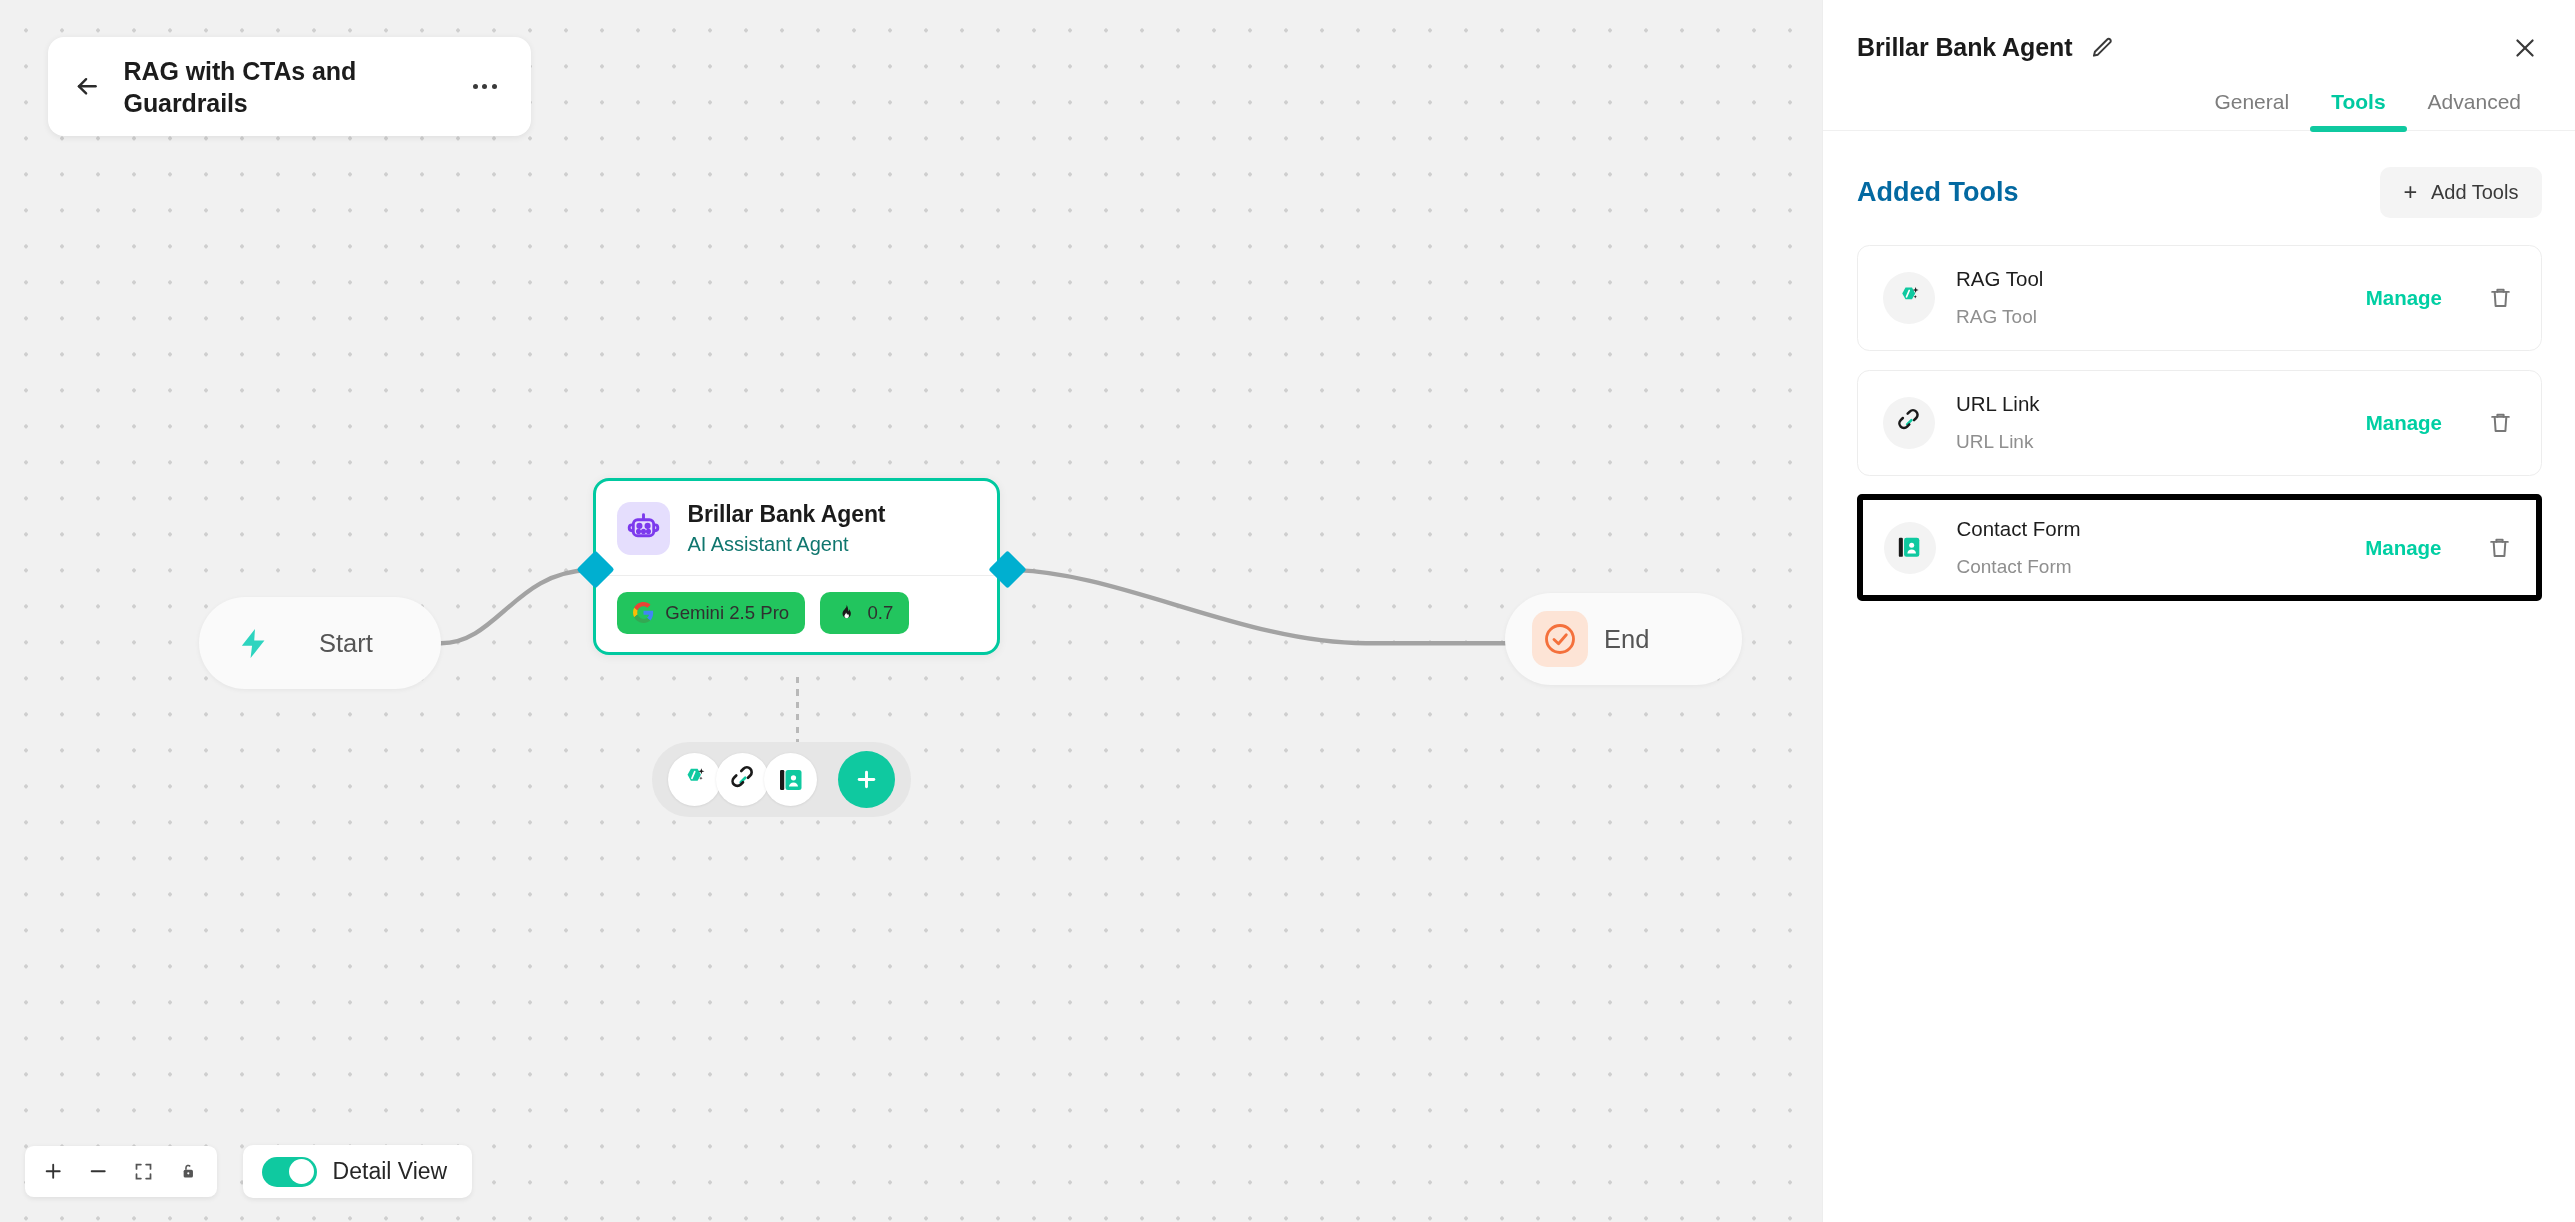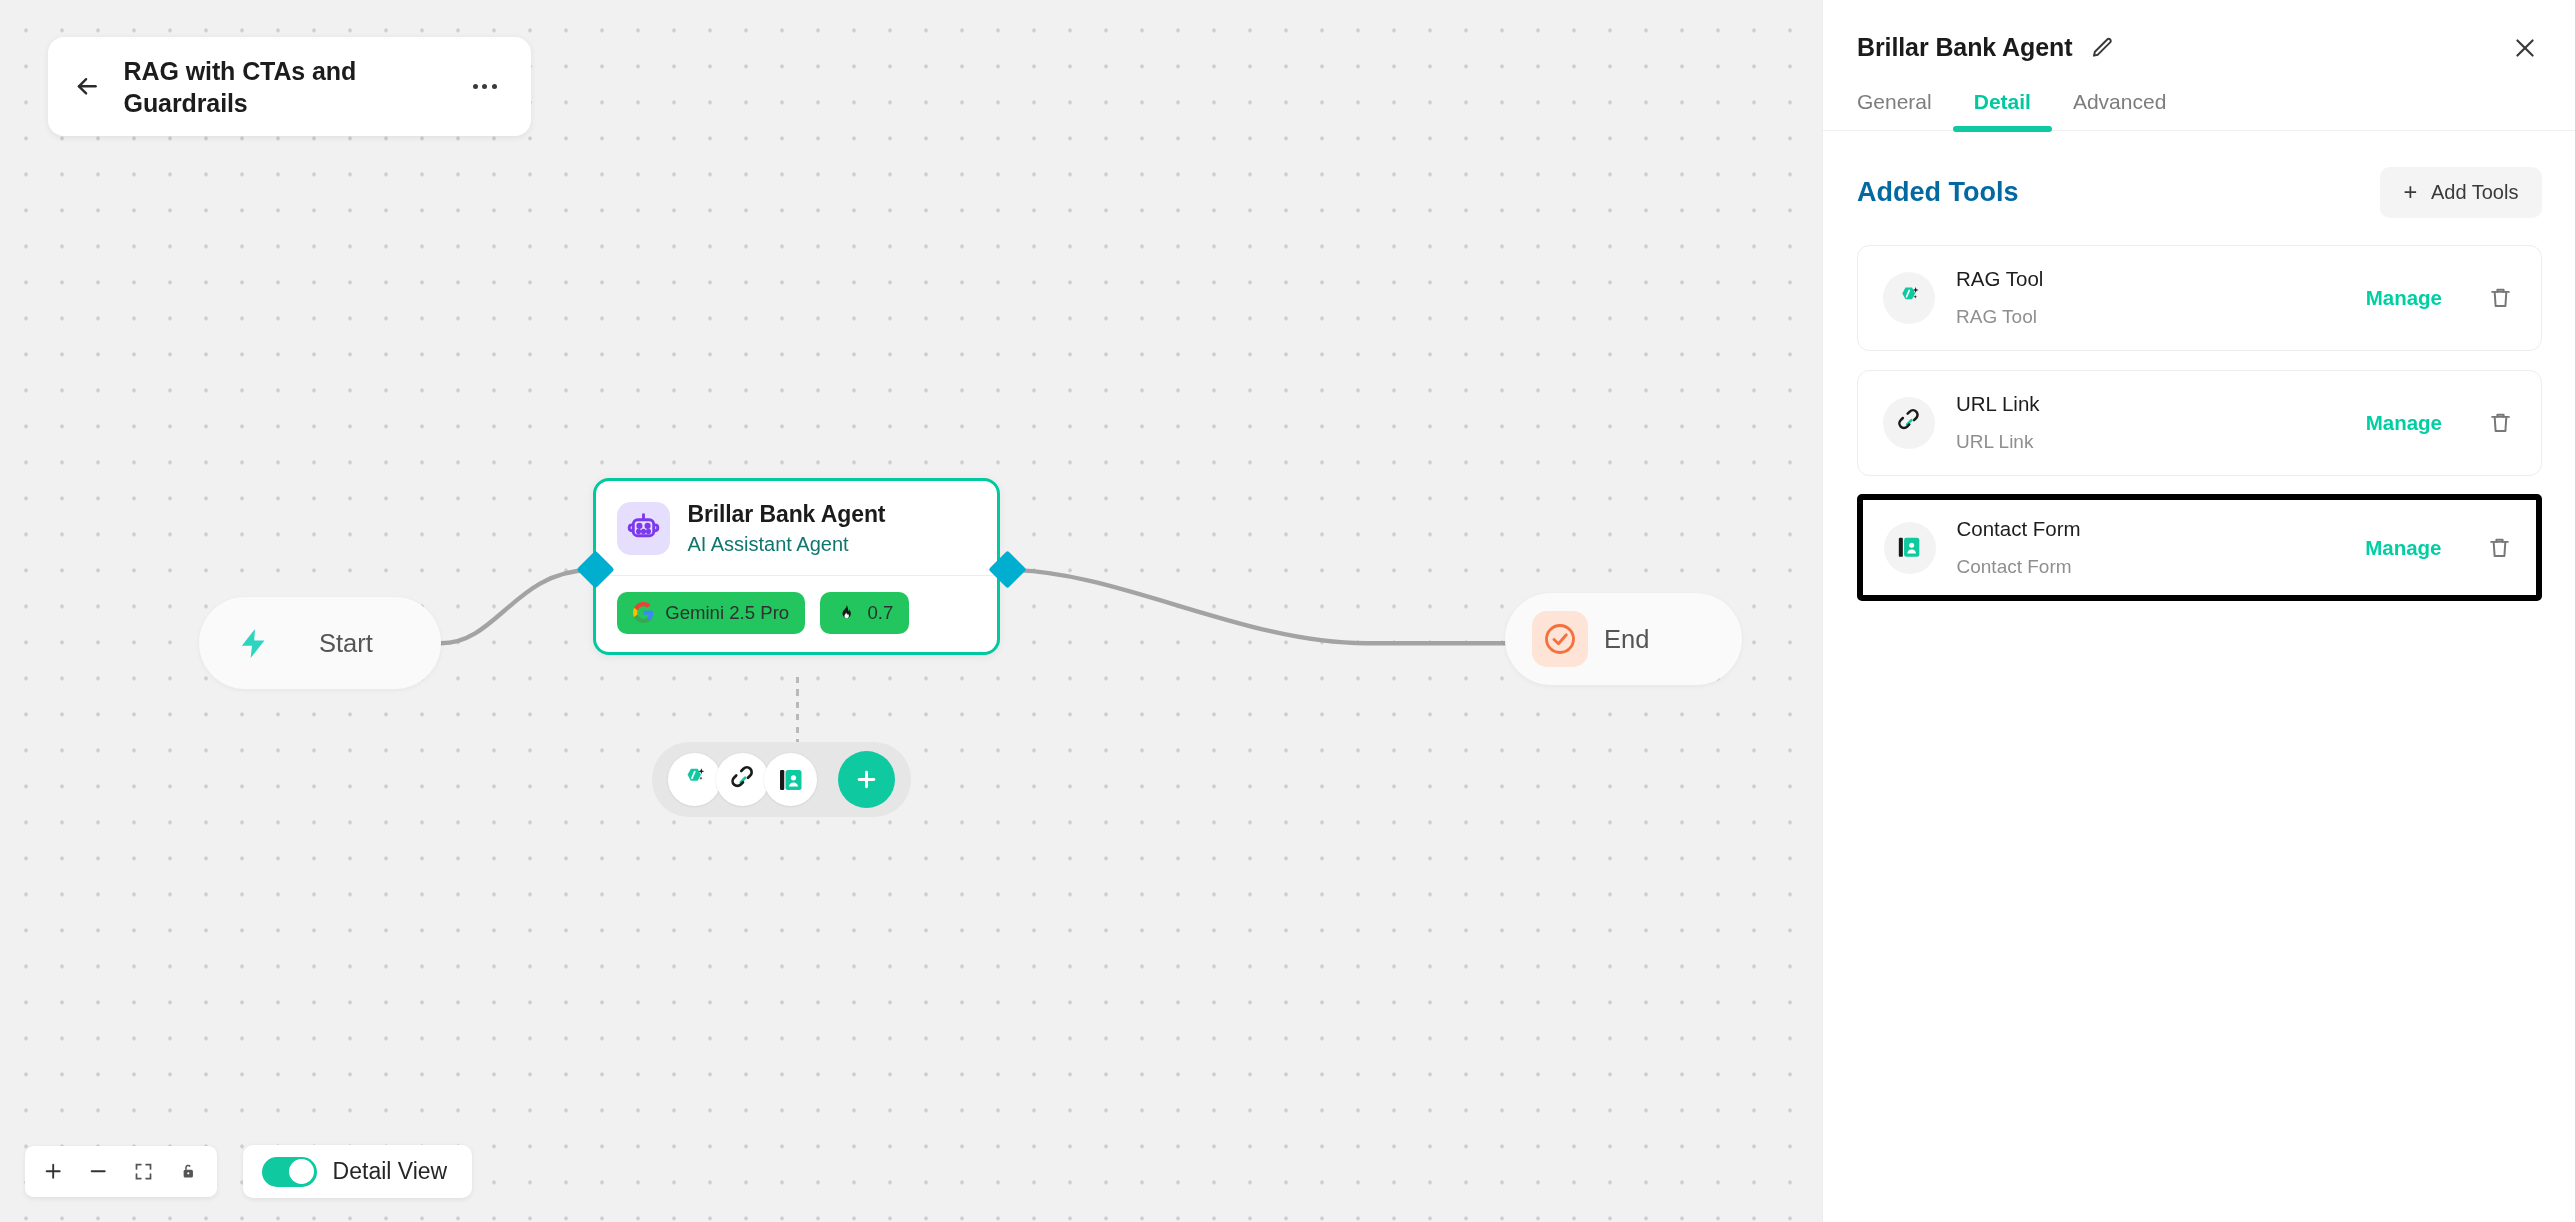--- a/index.html
+++ b/index.html
@@ -145,21 +145,21 @@
   .panel-head {
     display: flex; align-items: center; padding: 30px 34px 0 34px; gap: 15px;
   }
   .panel-title { font-size: 25px; font-weight: 700; color: #1b1b1b; letter-spacing: -0.1px; }
   .pencil { width: 28.6px; height: 28.6px; display: flex; align-items: center;
     justify-content: center; cursor: pointer; }
   .close-x { margin-left: auto; width: 35px; height: 35px; display: flex;
     align-items: center; justify-content: center; cursor: pointer; }
 
   .tabs { display: flex; gap: 0; padding: 25px 34px 0 34px;
-    border-bottom: 1.9px solid #f0f0f0; }
+    border-bottom: 1.9px solid #f0f0f0; justify-content: flex-end; }
   .tab { font-size: 21px; color: #7d7d7d; padding: 0 21px 16px 21px;
     cursor: pointer; position: relative; }
   .tab:first-child { padding-left: 0; }
   .tab.active { color: #00c9a0; font-weight: 700; }
   .tab.active::after {
     content:""; position: absolute; left: 0; right: 0; bottom: -1.9px;
     height: 5.6px; background: #0fc9a0; border-radius: 3.1px;
   }
 
   .section-head {
@@ -363,21 +363,21 @@
       <span class="close-x">
         <svg width="26" height="26" viewBox="0 0 24 24" fill="none" stroke="#3a3a3a" stroke-width="2" stroke-linecap="round">
           <line x1="5" y1="5" x2="19" y2="19"></line>
             <line x1="19" y1="5" x2="5" y2="19"></line>
         </svg>
       </span>
     </div>
 
     <div class="tabs">
       <div class="tab">General</div>
-      <div class="tab active">Detail</div>
+      <div class="tab active">Tools</div>
       <div class="tab">Advanced</div>
     </div>
 
     <div class="section-head">
       <span class="section-title">Added Tools</span>
       <div class="add-tools-btn">
         <span class="plus-sm">+</span>
         <span>Add Tools</span>
       </div>
     </div>

